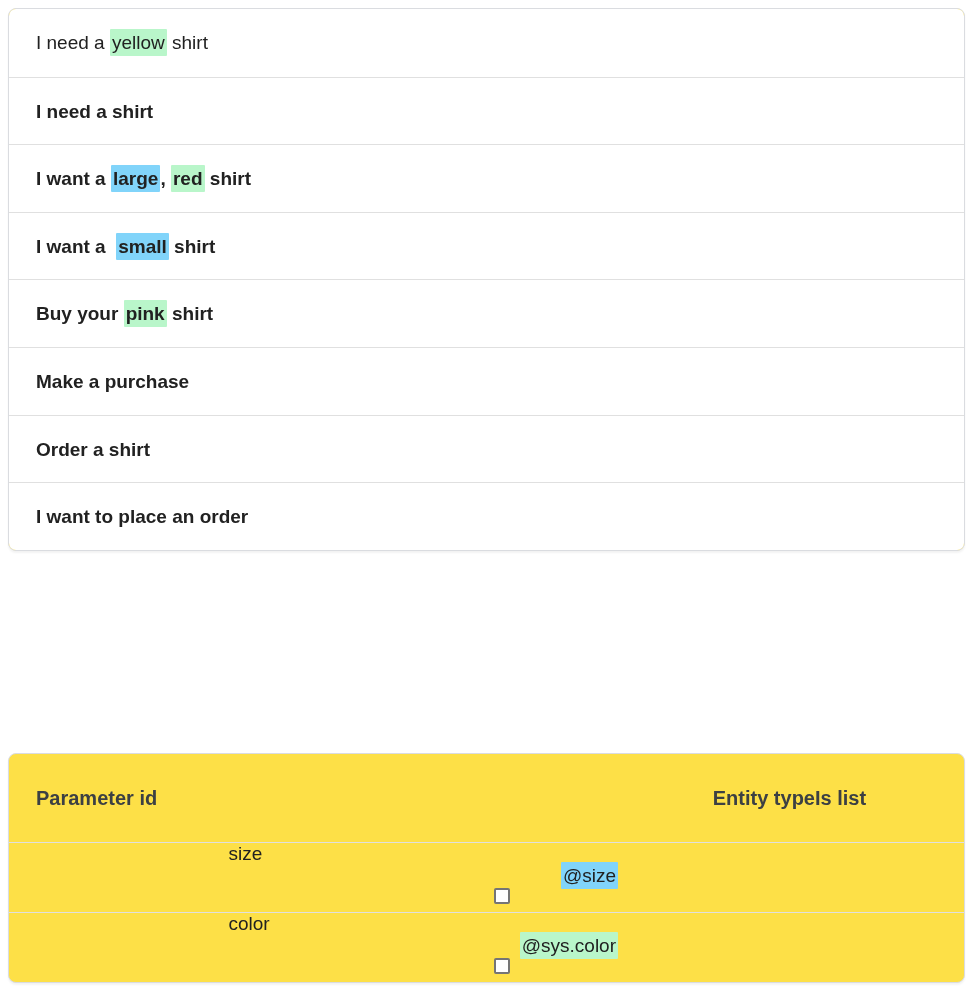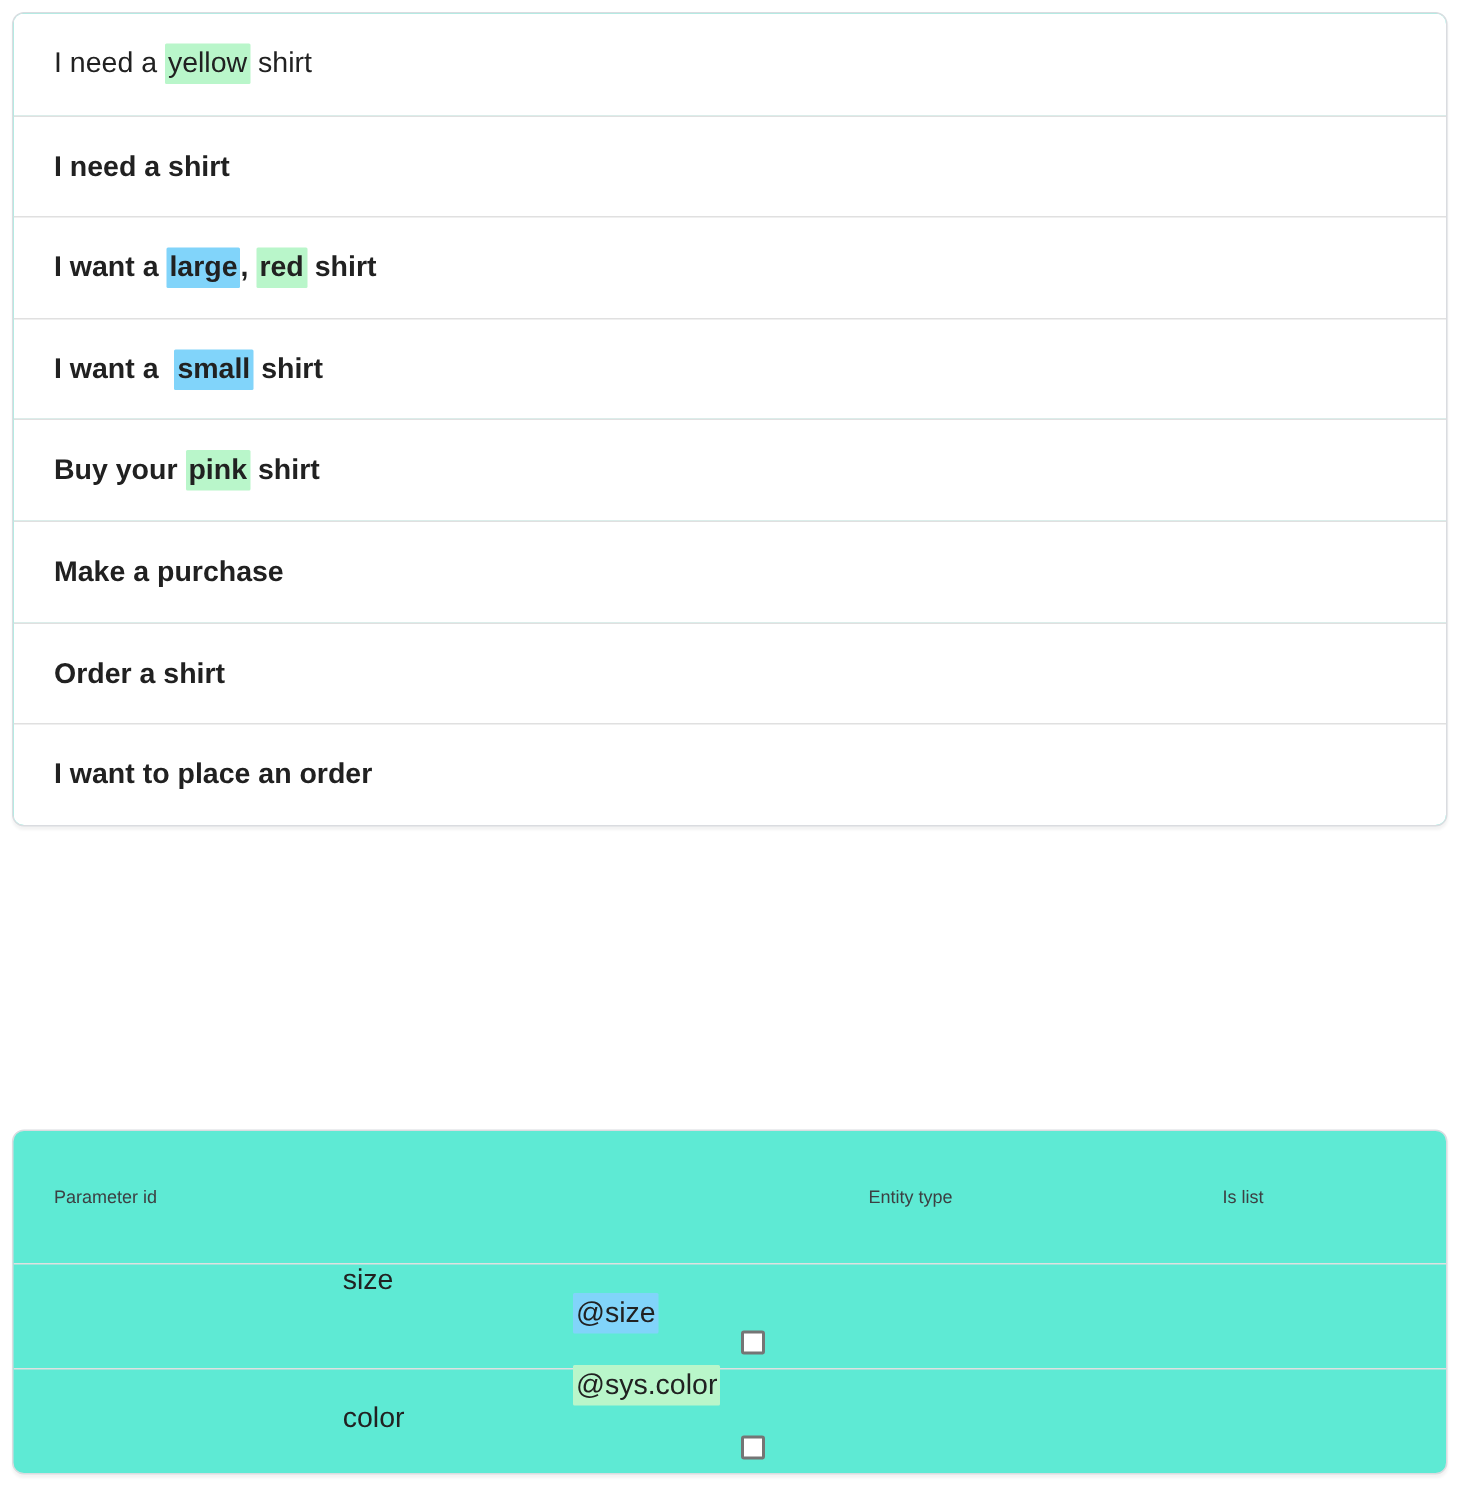--- a/index.html
+++ b/index.html
@@ -7,21 +7,21 @@
     width: 978px;
     background: #ffffff;
     font-family: "Liberation Sans", "DejaVu Sans", sans-serif;
   }
   body { position: relative; height: 998px; }
 
   .panel {
     position: absolute;
     left: 8px;
     width: 957px;
-    background: #5eead4;
+    background: #fde047;
     border: 1px solid #dadce0;
     border-radius: 8px;
     box-shadow: 0 2px 2px rgba(0,0,0,0.05);
     overflow: hidden;
   }
   .panel-phrases { top: 8px; }
   .panel-params  { top: 753px; }
 
   
   .phrase-row {
@@ -43,26 +43,26 @@
   
   .param-header-row, .param-row {
     display: flex;
     align-items: center;
     padding: 0 0 0 27px;
   }
   .param-header-row { height: 88px; }
   .param-row { height: 70px; border-top: 1px solid #e0e0e0; flex-direction: column; }
 
   .col-id   { width: 543px; }
-  .col-type { width: 236px; }
+  .col-type { width: 236px; text-align: right; }
   .col-list { flex: 1; }
 
   .param-header-row .cell {
-    font-size: 12px;
-    font-weight: normal;
+    font-size: 20px;
+    font-weight: bold;
     color: #3c4043;
   }
   .param-row .cell {
     font-size: 19px;
     color: #212121;
   }
 
   .checkbox {
     display: inline-block;
     width: 16px;
@@ -94,18 +94,18 @@
     <div class="cell col-type">Entity type</div>
     <div class="cell col-list">Is list</div>
   </div>
   <div>
       <div class="param-row">
         <div class="cell col-id">size</div>
         <div class="cell col-type"><span class="hl hl-blue">@size</span></div>
         <div class="cell col-list"><span class="checkbox" role="checkbox" aria-checked="false"></span></div>
       </div>
       <div class="param-row">
+        <div class="cell col-id">color</div>
         <div class="cell col-type"><span class="hl hl-green">@sys.color</span></div>
-        <div class="cell col-id">color</div>
         <div class="cell col-list"><span class="checkbox" role="checkbox" aria-checked="false"></span></div>
       </div>
     </div>
 </div>
 
 </body></html>

